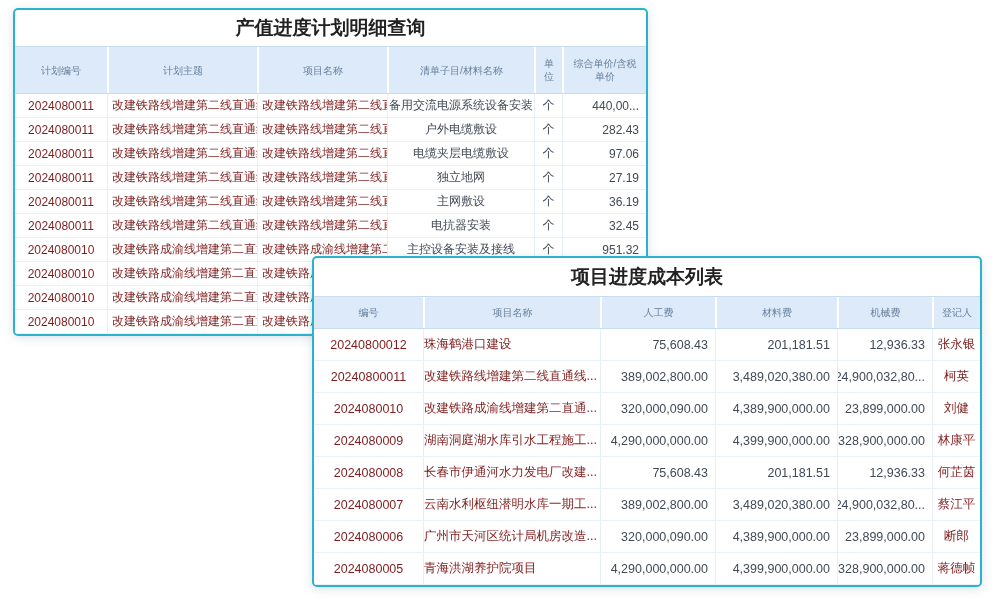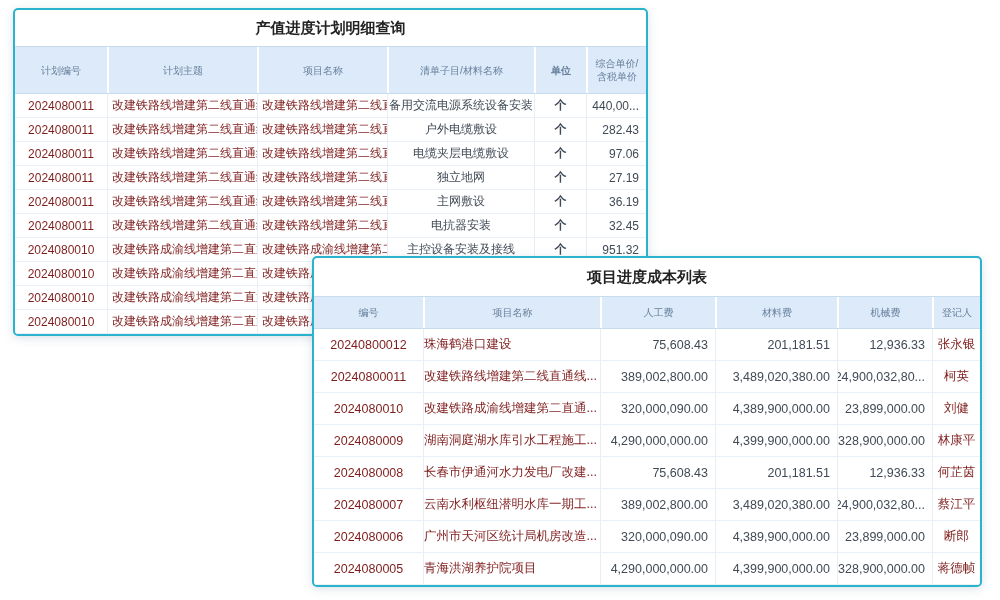--- a/index.html
+++ b/index.html
@@ -19,21 +19,21 @@
     box-shadow: 0 2px 10px rgba(110,140,160,0.25);
     display: flex;
     flex-direction: column;
     overflow: hidden;
   }
   #panel1 { left: 13px; top: 8px;  width: 635px; height: 328px; z-index: 1; }
   #panel2 { left: 312px; top: 256px; width: 670px; height: 331px; z-index: 2; }
 
   .title {
     display: flex; align-items: center; justify-content: center;
-    font-size: 15px; font-weight: bold; color: #222222;
+    font-size: 19px; font-weight: bold; color: #222222;
     flex: none;
   }
   #panel1 .title { height: 36px; }
   #panel2 .title { height: 38px; }
 
   .thead {
     display: flex; flex: none;
     background: #dceafa;
     border-top: 1px solid #c8dcee;
     border-bottom: 1px solid #c8dcee;
@@ -66,21 +66,21 @@
   .link { color: #7f1d1d; cursor: pointer; }
   .ctr { justify-content: center; }
   .num { justify-content: flex-end; padding-right: 7px !important; padding-left: 13px; }
   .lft { justify-content: flex-start; }
 
   
   .p1c1 { width: 92px;  flex: none; }
   .p1c2 { width: 150px; flex: none; }
   .p1c3 { width: 130px; flex: none; }
   .p1c4 { width: 147px; flex: none; }
-  .p1c5 { width: 52px;  flex: none; font-weight: bold; }
+  .p1c5 { width: 28px;  flex: none; }
   .p1c6 { flex: 1; }
 
   
   .p2c1 { width: 109px;  flex: none; }
   .p2c2 { width: 177px; flex: none; }
   .p2c3 { width: 115px; flex: none; }
   .p2c4 { width: 122px; flex: none; }
   .p2c5 { width: 95px;  flex: none; }
   .p2c6 { flex: 1; }
 </style>

